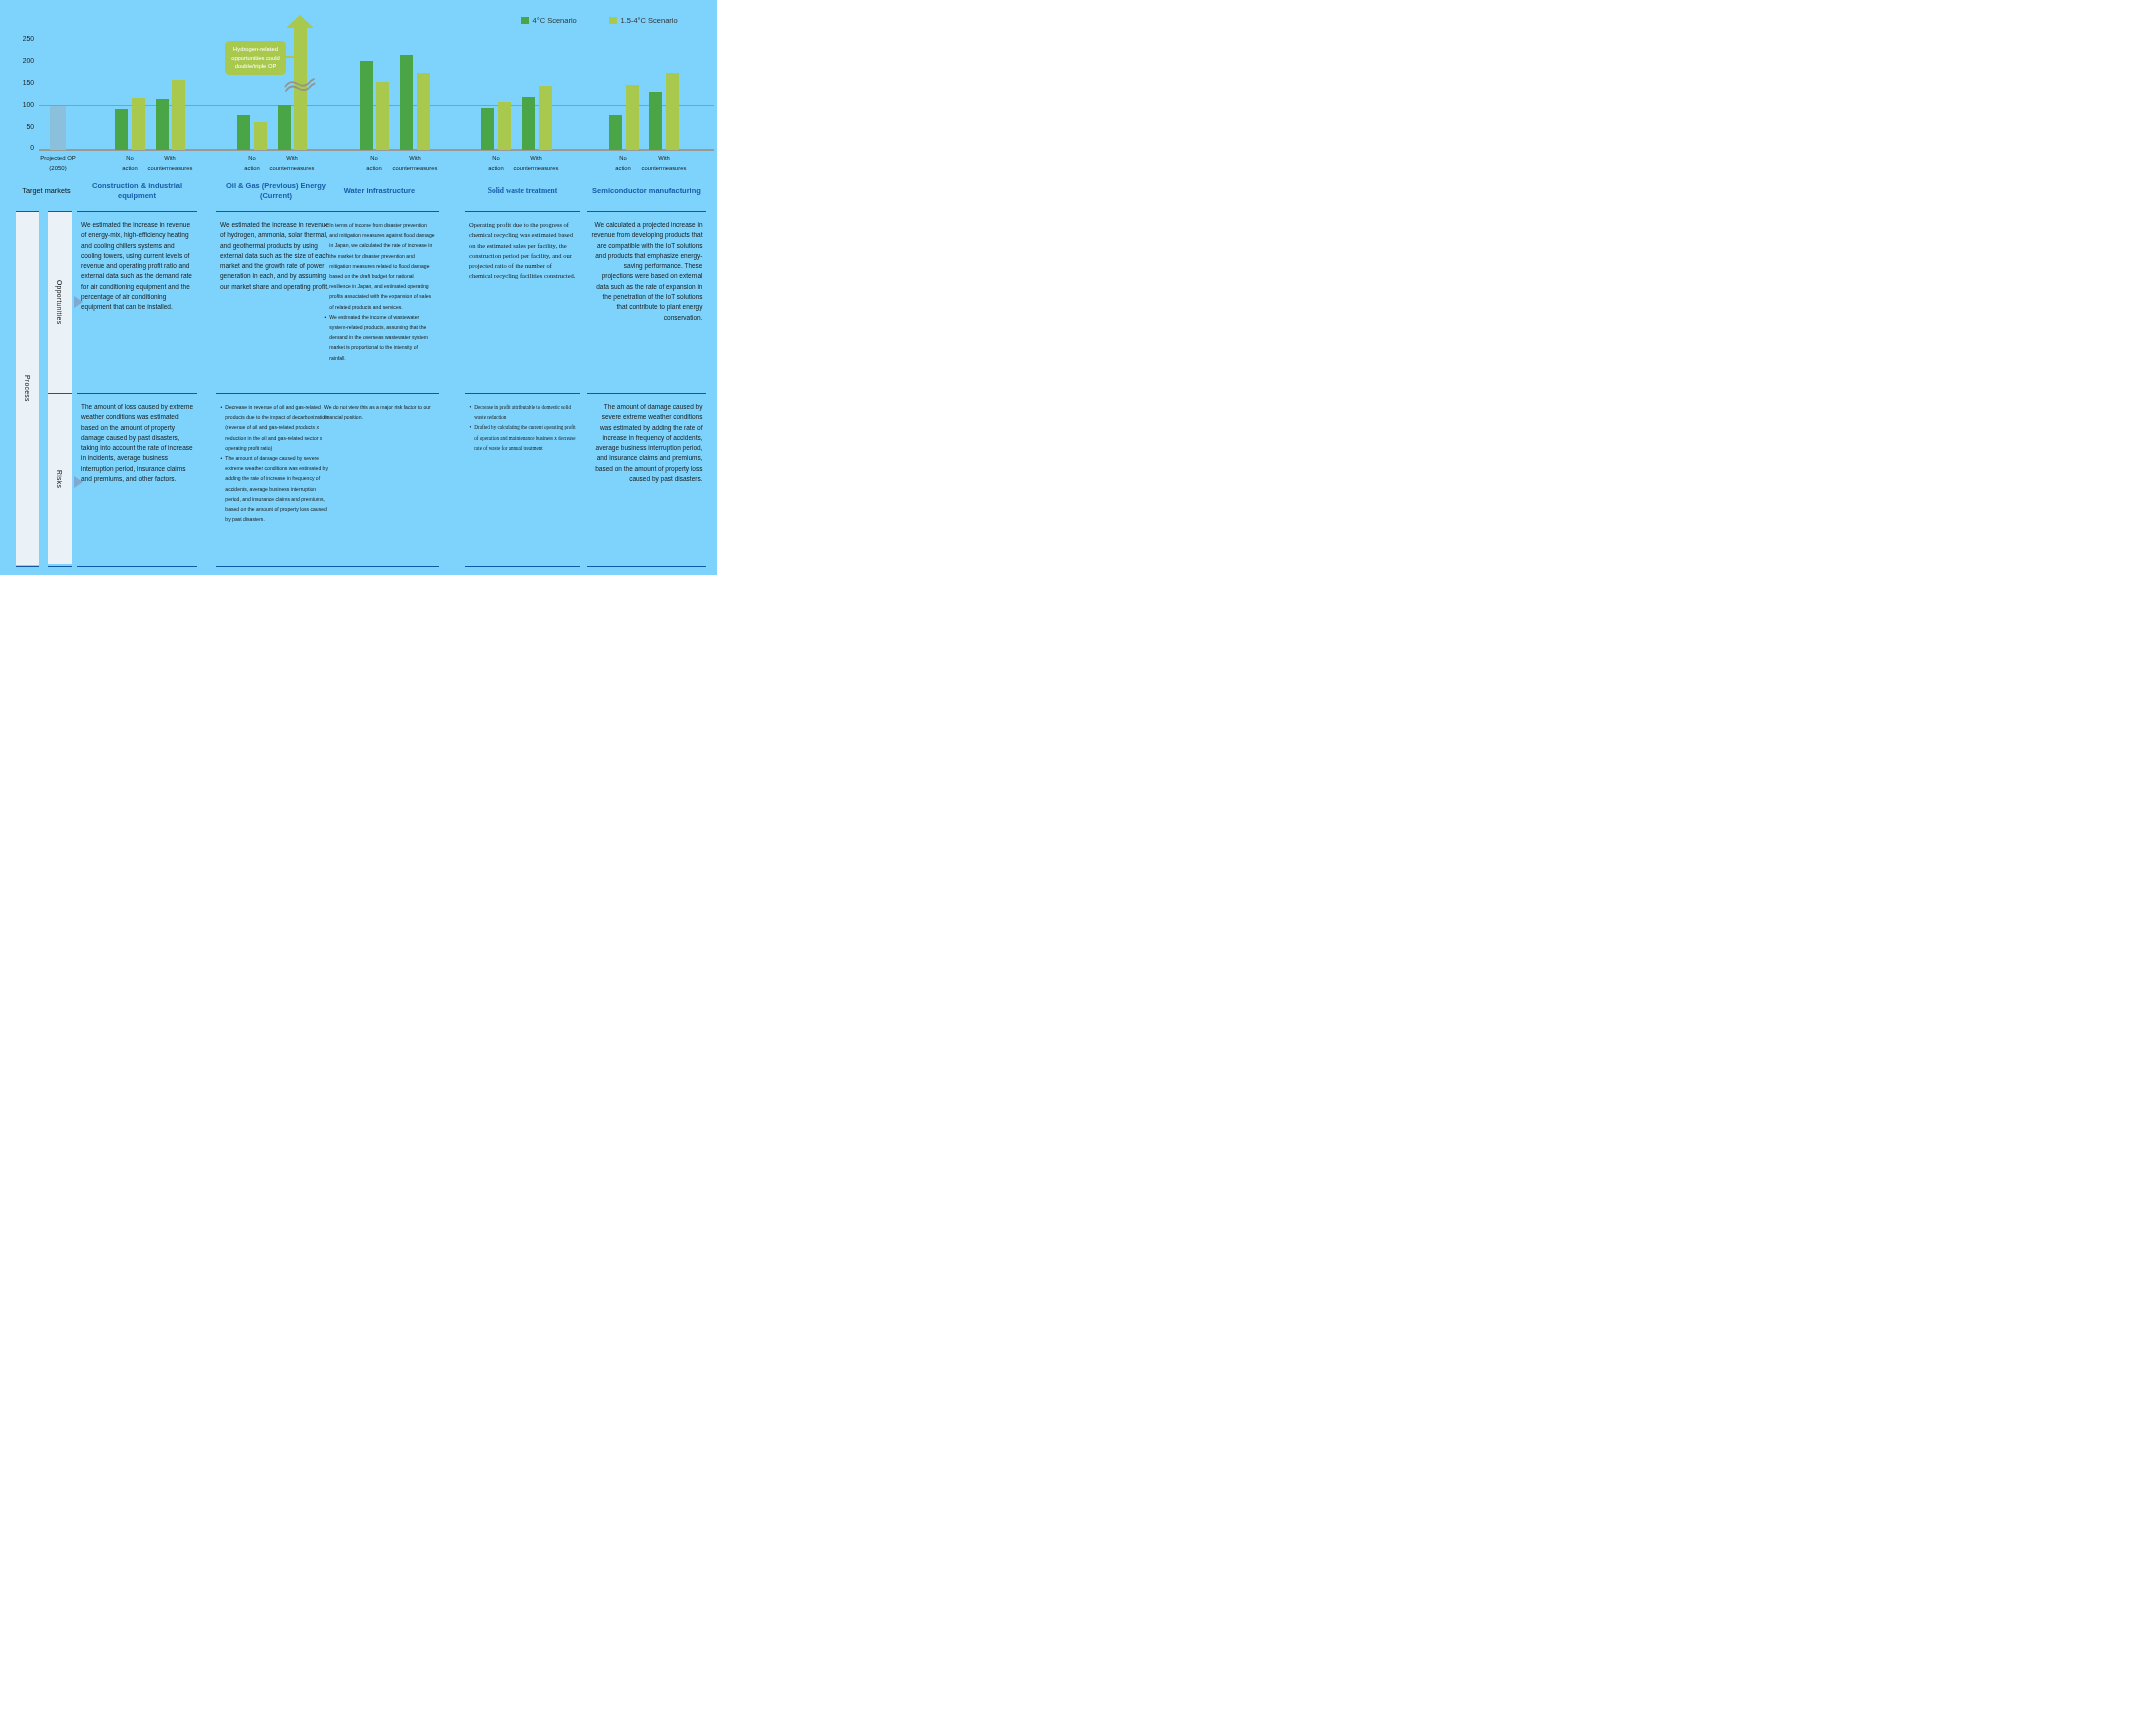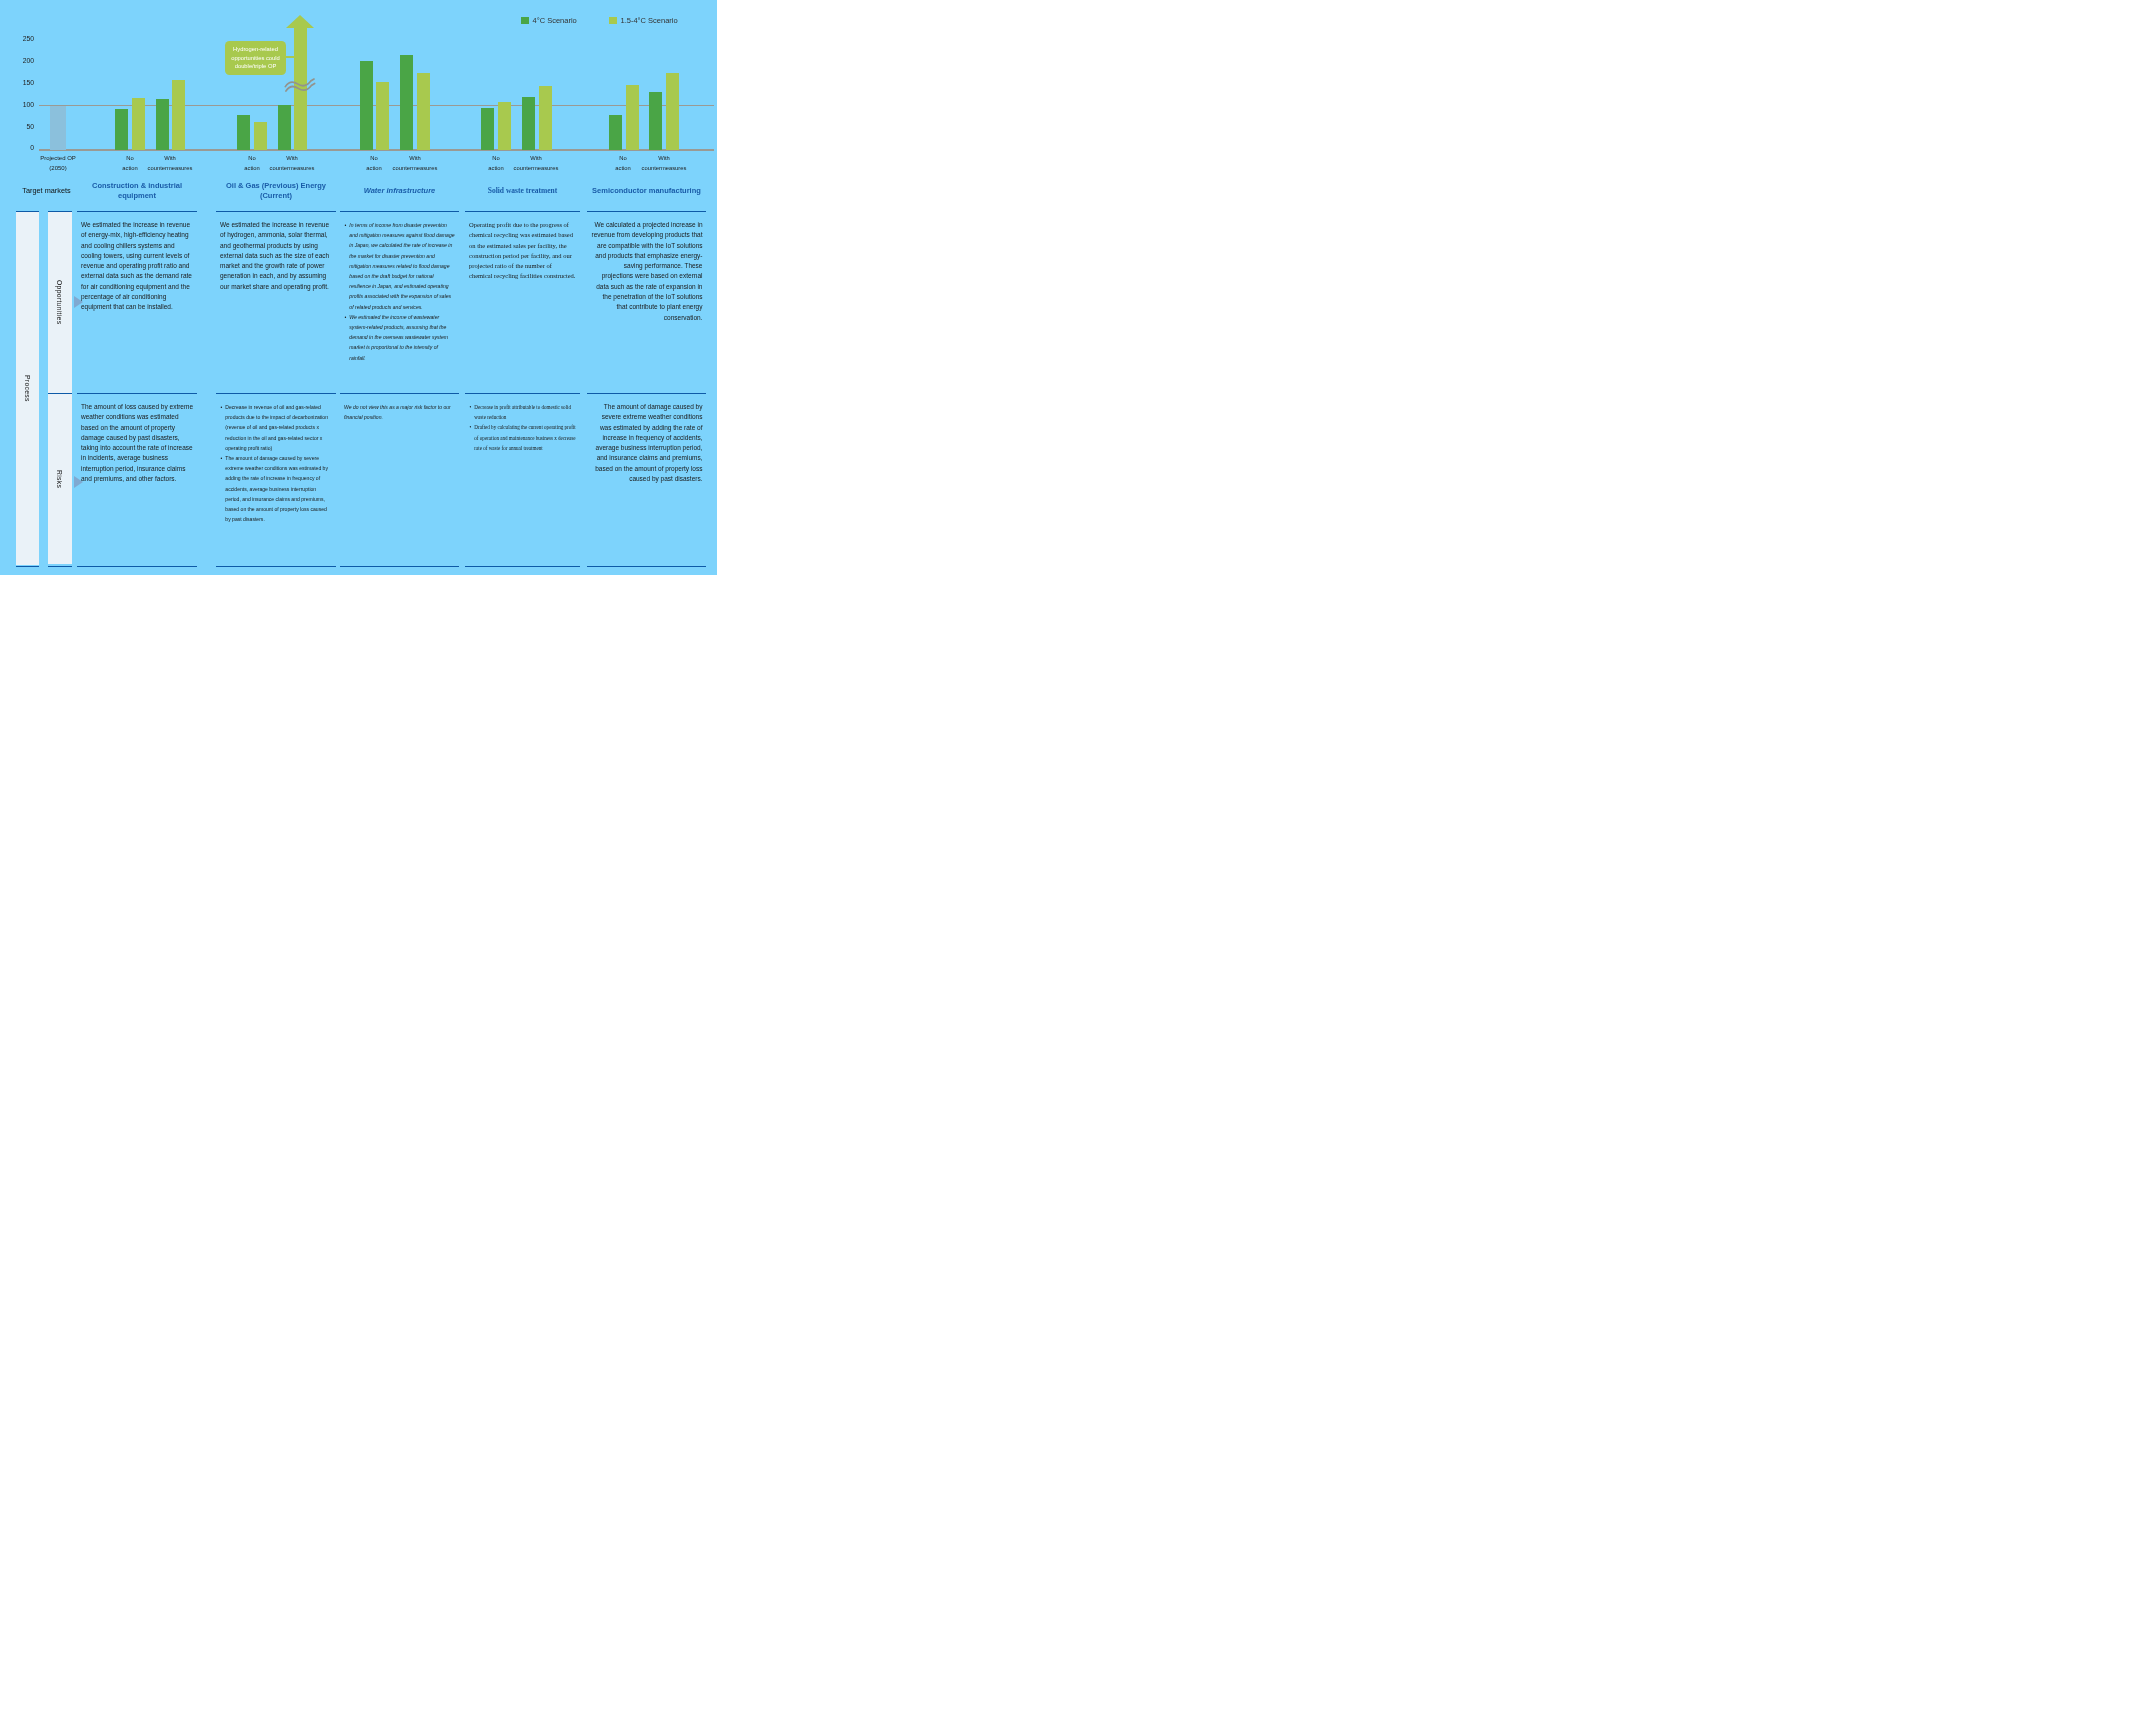--- a/index.html
+++ b/index.html
@@ -44,21 +44,21 @@
   .bandcell.risks{height:170px;}
   .para{font-size:6.5px;line-height:10.3px;}
   .cellInner.condensed{width:122%;transform:scaleX(0.82);transform-origin:left top;}
   .cellInner.condensed .para,.cellInner.condensed .bullet{font-size:6.2px;line-height:10.2px;}
   .bullet{position:relative;padding-left:6.5px;font-size:6.5px;line-height:10.3px;}
   .bullet::before{content:"\2022";position:absolute;left:0.5px;}
   .proc-arrow{position:absolute;left:74px;width:0;height:0;
       border-top:6.5px solid transparent;border-bottom:6.5px solid transparent;
       border-left:9.5px solid #7fa9d1;}
   
-  .c1{left:77px;width:120px;} .c2{left:216px;width:120px;} .c3{left:340px;width:119px;font-style:italic;}
+  .c1{left:77px;width:120px;} .c2{left:216px;width:120px;} .c3{left:320px;width:119px;}
   .c4{left:465px;width:115px;font-family:Liberation Serif, serif;} .c5{left:587px;width:119px;text-align:right;}
   .b1{left:15.5px;width:23.6px;} .b2{left:48px;width:23.6px;}
 </style>
 </head>
 <body>
 
 <div class="page">
 
   <div class="gridline" style="left:39px;top:105px;width:675px;height:1px;"></div>
   <div class="gridline" style="left:39px;top:149px;width:675px;height:1.5px;"></div>

